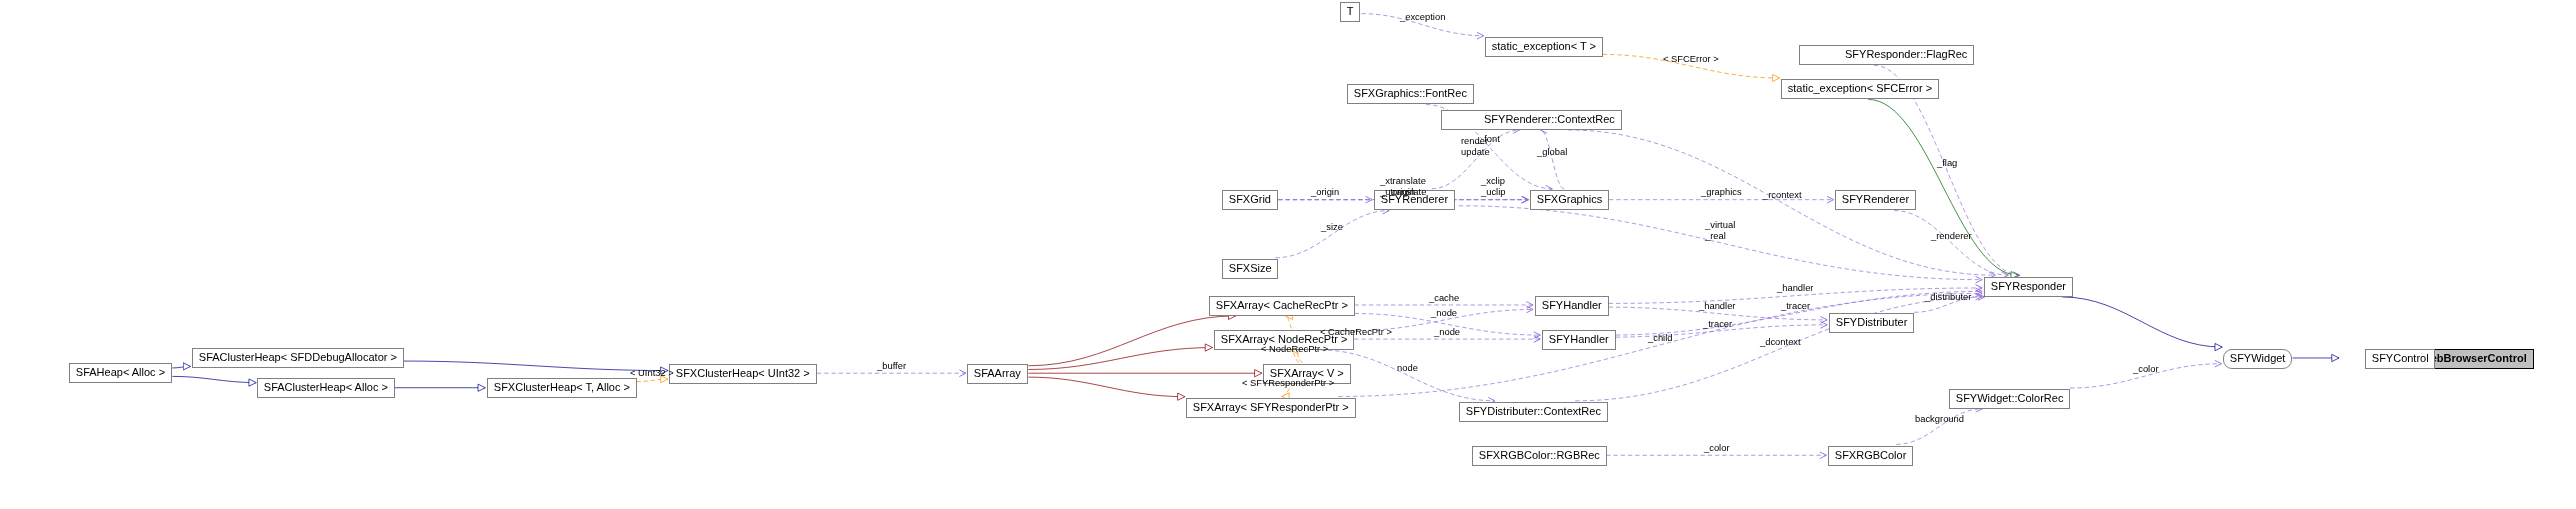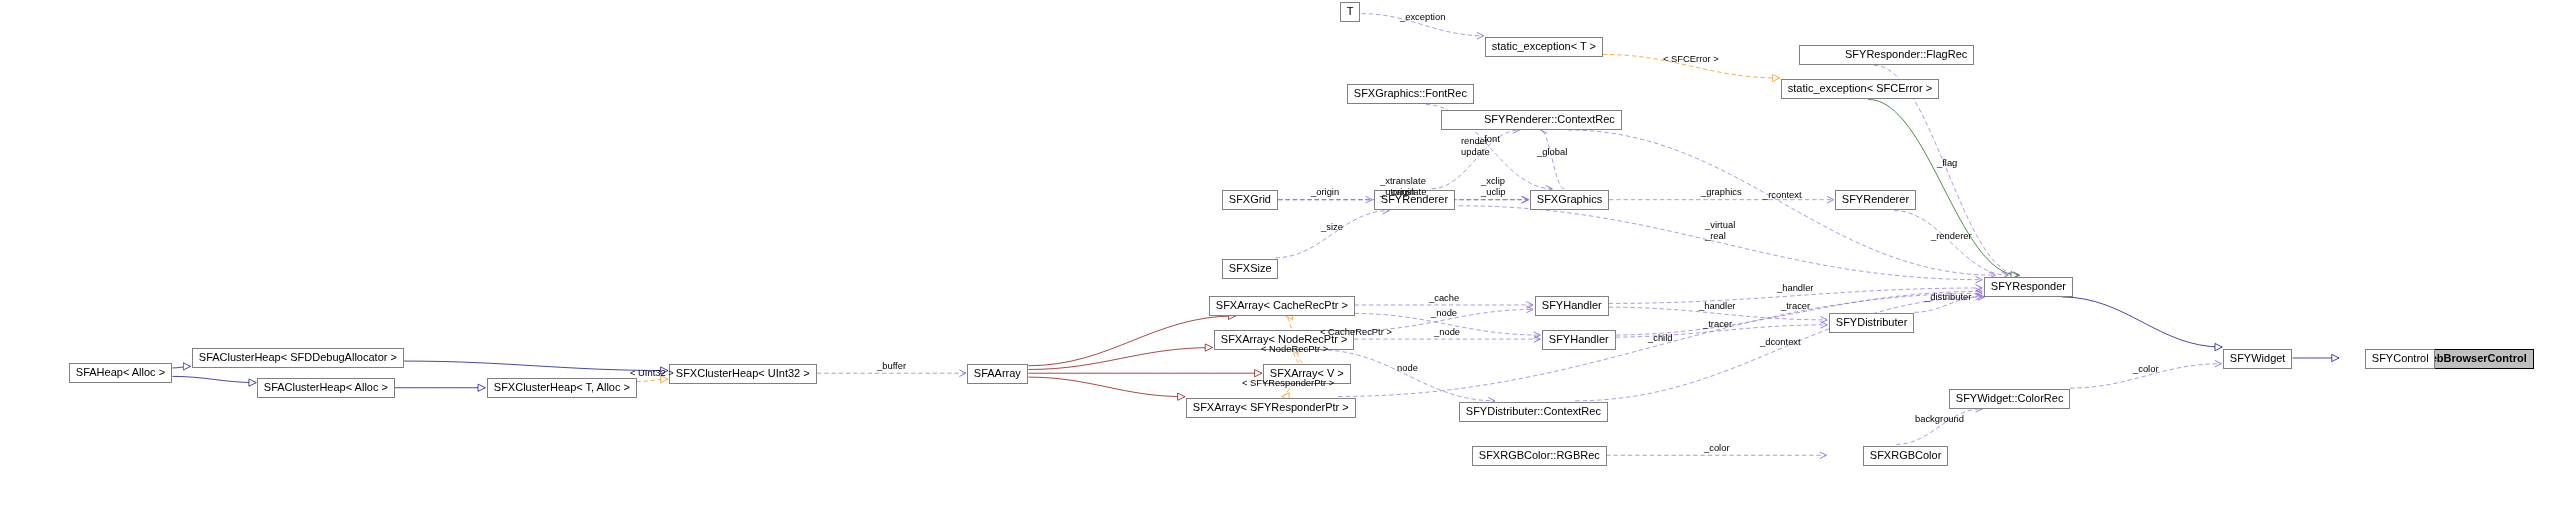--- a/index.html
+++ b/index.html
@@ -115,24 +115,24 @@
       <path d="M 554,497.2312703583062 C 700.2,497.2312703583062 773.3,510.3273615635179 919.5,510.3273615635179" fill="none" stroke="#00008b" stroke-width="1" marker-end="url(#arr-tri-00008b)"></path>
       <path d="M 543.5,534 C 593.3,534 618.2,534 668,534" fill="none" stroke="#00008b" stroke-width="1" marker-end="url(#arr-tri-00008b)"></path>
       <path d="M 237,506.77777777777777 C 247,506.77777777777777 252,504.61728395061726 262,504.61728395061726" fill="none" stroke="#00008b" stroke-width="1" marker-end="url(#arr-tri-00008b)"></path>
       <path d="M 237,518.3427561837456 C 283.2,518.3427561837456 306.3,526.9134275618375 352.5,526.9134275618375" fill="none" stroke="#00008b" stroke-width="1" marker-end="url(#arr-tri-00008b)"></path>
     </g>
 </svg>
 
 <div id="nodes-layer">
     <div class="node terminal" style="left: 2393px; top: 349px;">SFZWebBrowserControl</div>
     <div class="node" style="left: 2341px; top: 349px; margin-left: 24px;">SFYControl</div>
-    <div class="node" style="left: 2223px; top: 349px;">SFYWidget</div>
+    <div class="node" style="left: 2223px; top: 349px; border-radius: 9px;">SFYWidget</div>
     <div class="node" style="left: 1984px; top: 277px;">SFYResponder</div>
     <div class="node" style="left: 1949px; top: 389px;">SFYWidget::ColorRec</div>
-    <div class="node" style="left: 1828px; top: 446px; margin-left: 35px;">SFXRGBColor</div>
+    <div class="node" style="left: 1828px; top: 446px;">SFXRGBColor</div>
     <div class="node" style="left: 1472px; top: 446px;">SFXRGBColor::RGBRec</div>
     <div class="node" style="left: 1829px; top: 313px;">SFYDistributer</div>
     <div class="node" style="left: 1835px; top: 190px;">SFYRenderer</div>
     <div class="node" style="left: 1535px; top: 296px;">SFYHandler</div>
     <div class="node" style="left: 1542px; top: 330px;">SFYHandler</div>
     <div class="node" style="left: 1459px; top: 402px;">SFYDistributer::ContextRec</div>
     <div class="node" style="left: 1530px; top: 190px;">SFXGraphics</div>
     <div class="node" style="left: 1441px; top: 110px; padding-left: 42px;">SFYRenderer::ContextRec</div>
     <div class="node" style="left: 1799px; top: 45px; padding-left: 45px;">SFYResponder::FlagRec</div>
     <div class="node" style="left: 1781px; top: 79px;">static_exception&lt; SFCError &gt;</div>

